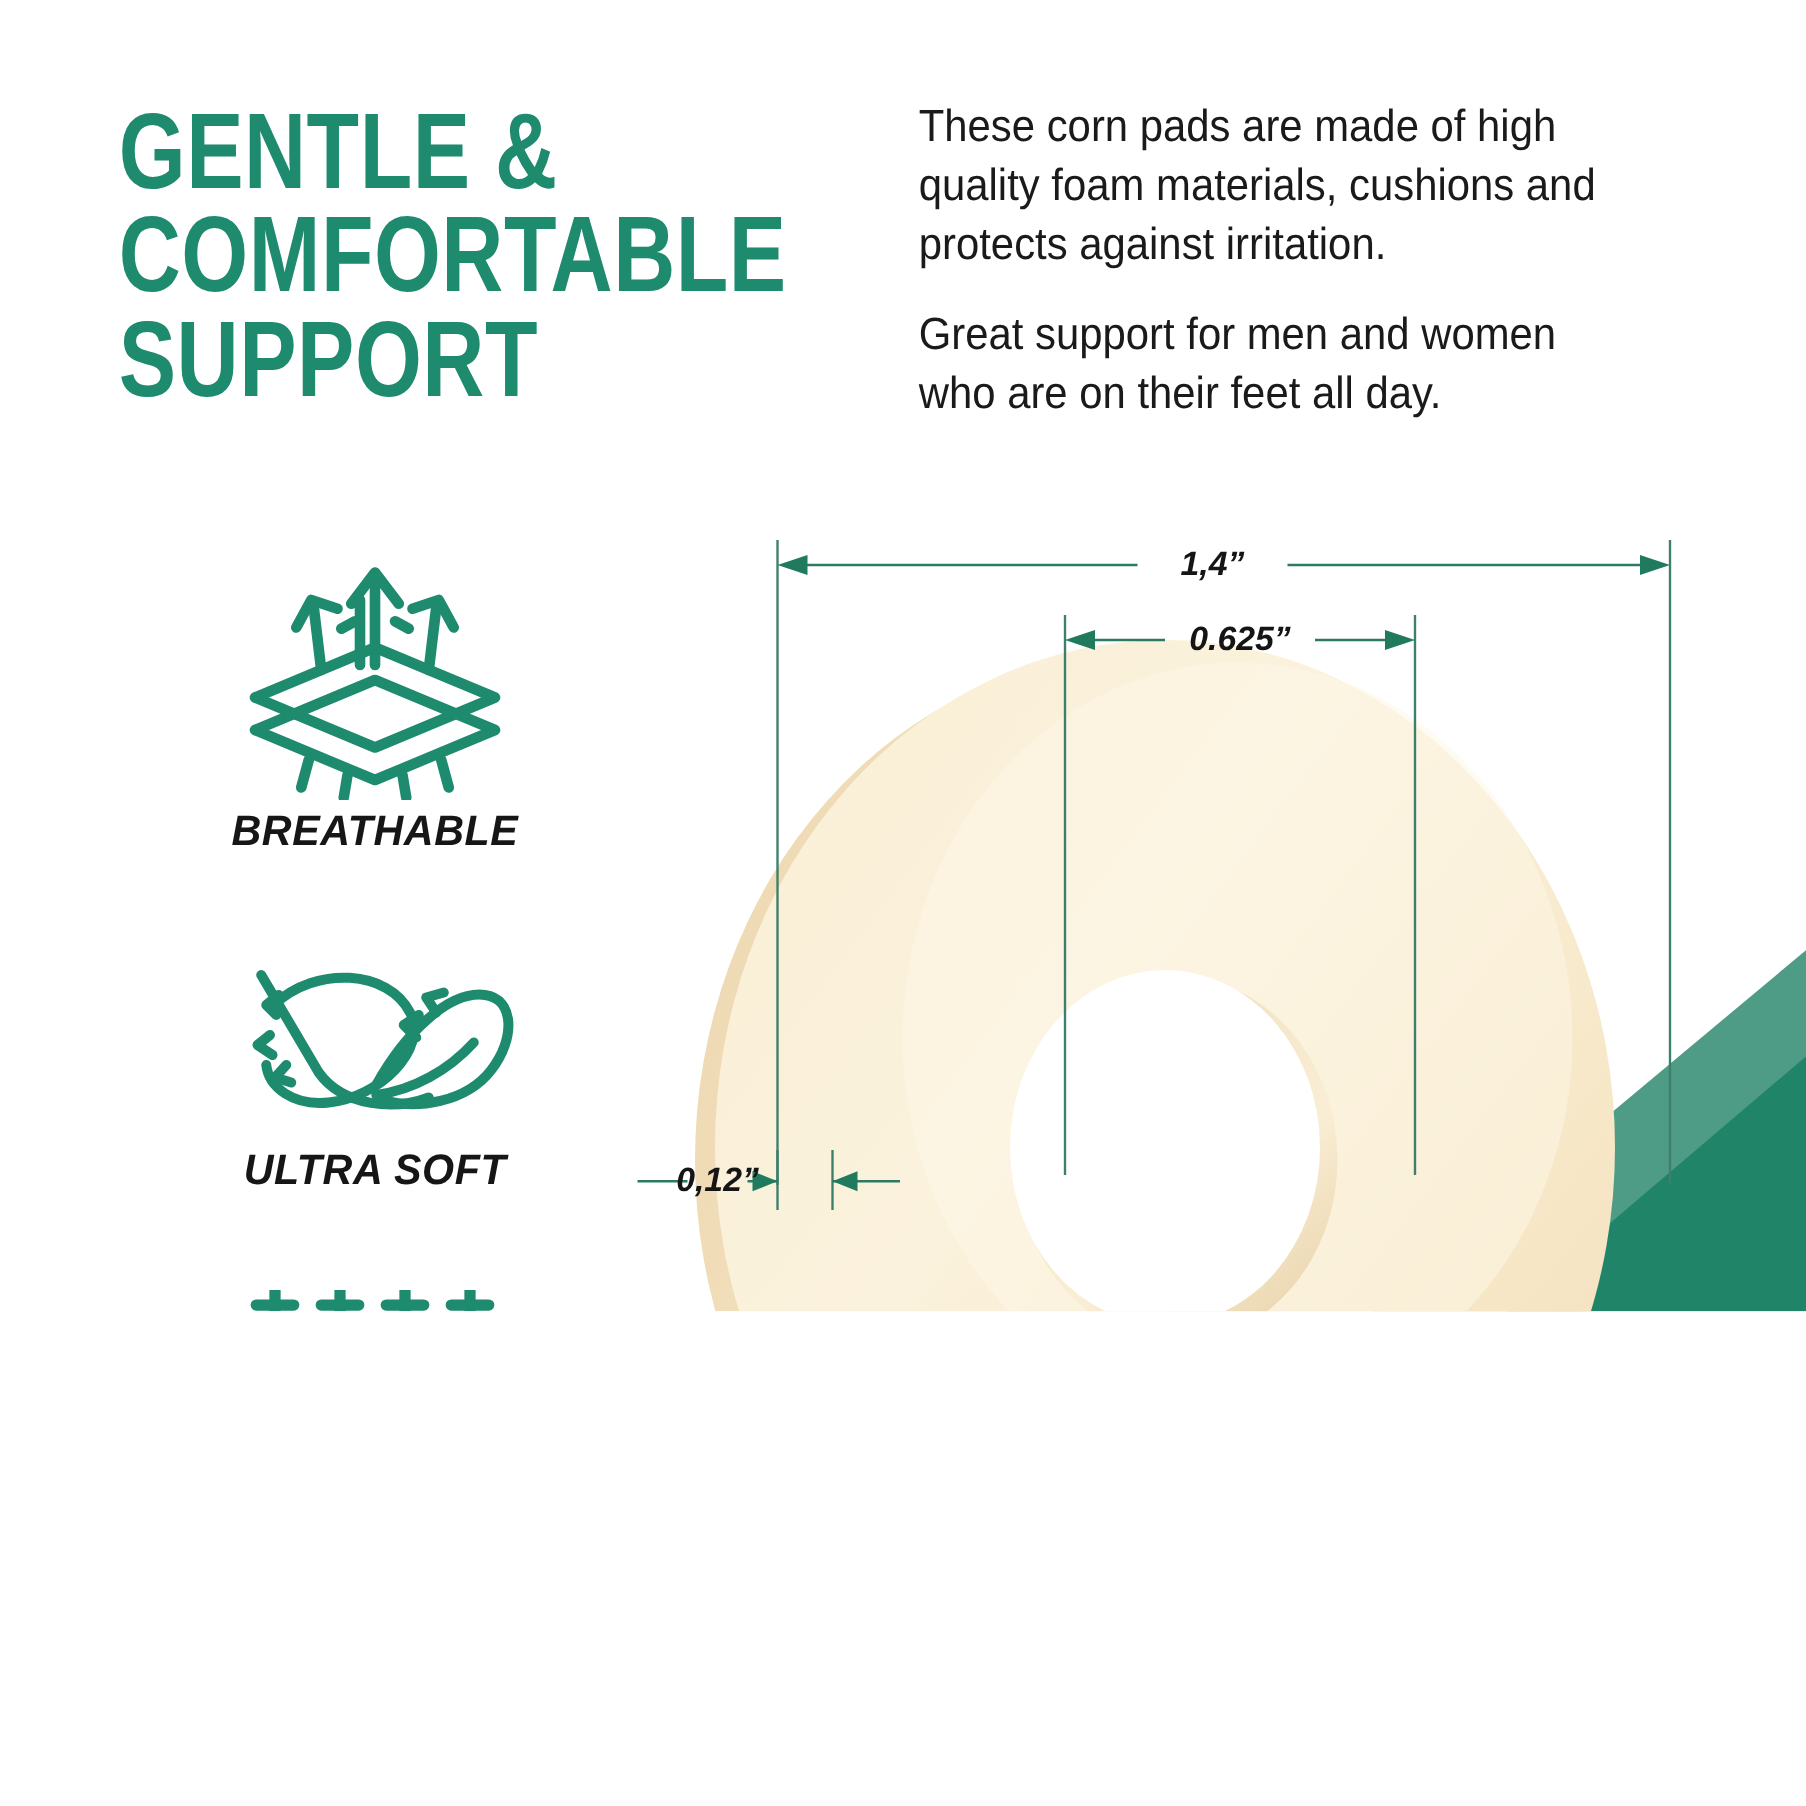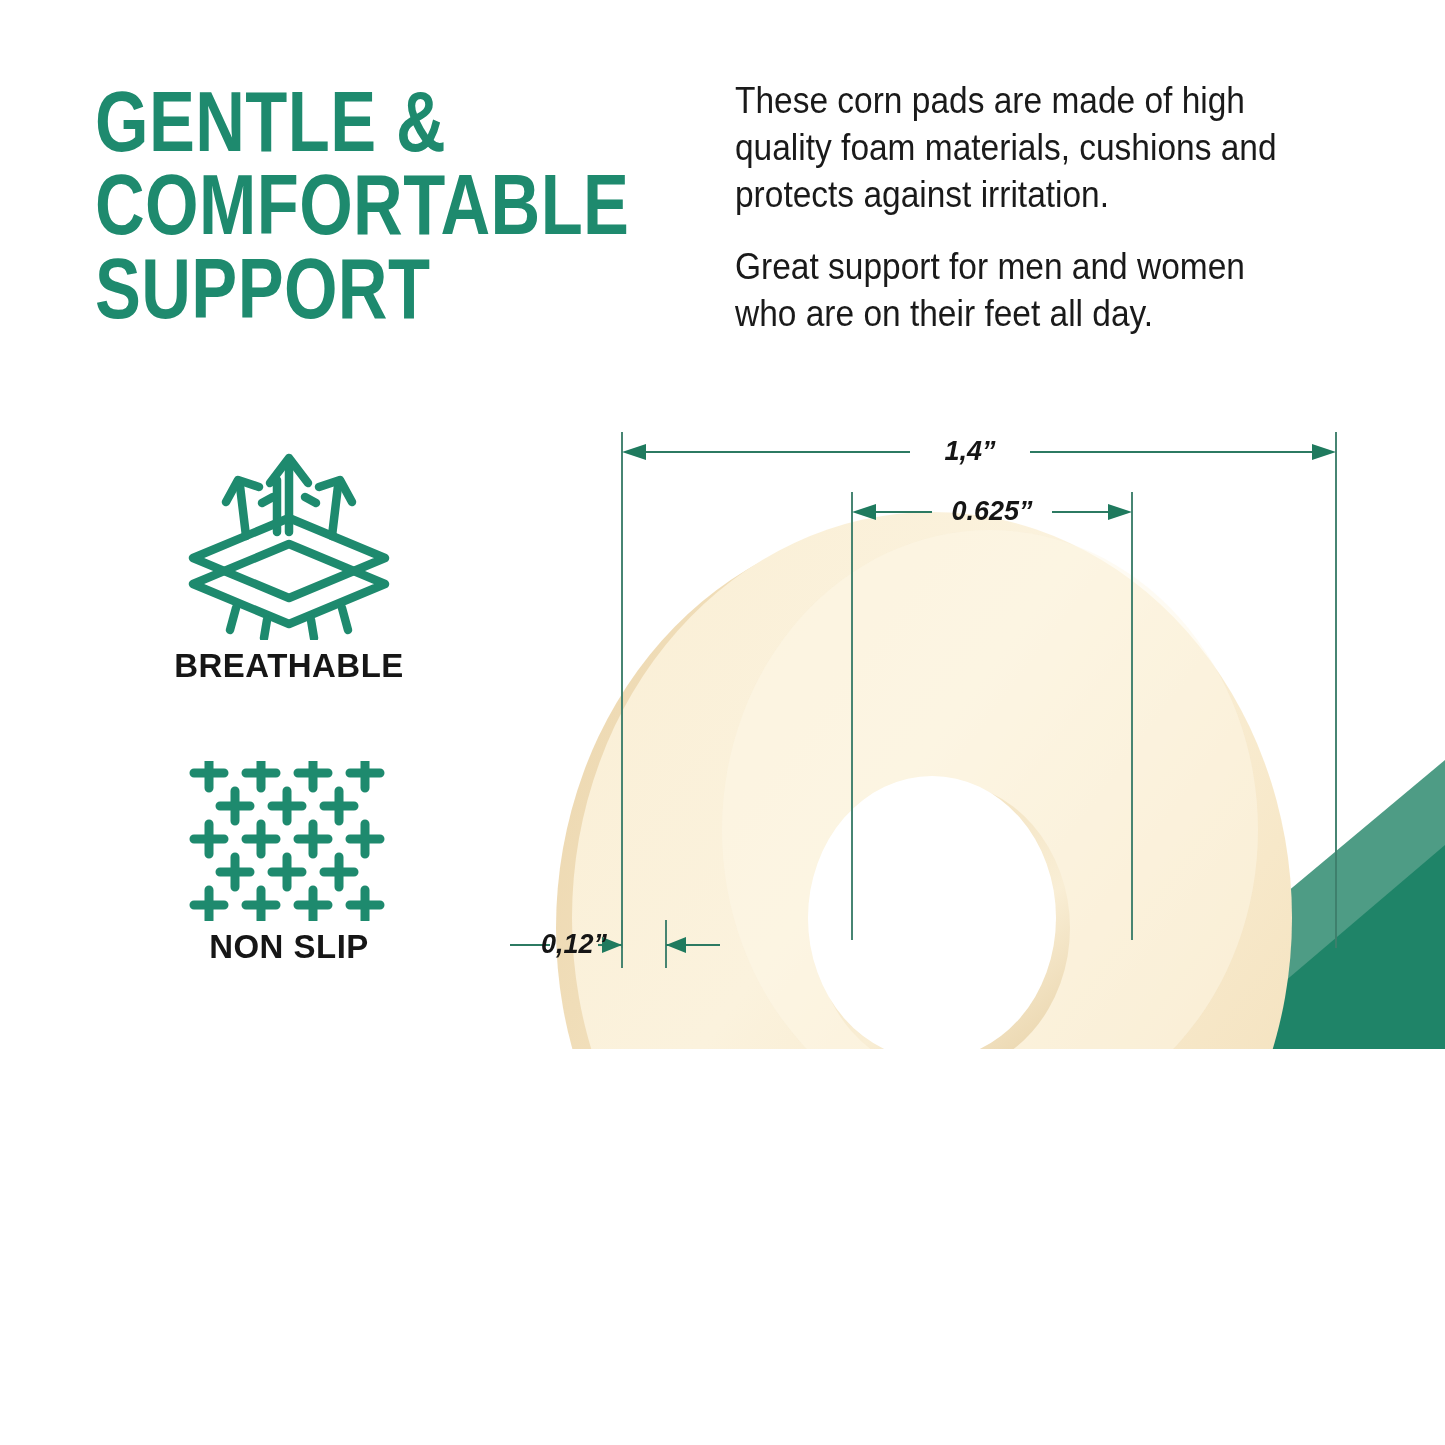--- a/index.html
+++ b/index.html
@@ -54,23 +54,24 @@
     line-height: 1.30;
     transform: scaleX(0.93);
     transform-origin: left top;
   }
   #body-copy p { margin: 0 0 26px 0; }
   #body-copy p:last-child { margin-bottom: 0; }
 
   
   #features {
     position: absolute;
-    left: 134px;
+    left: 145px;
     top: 440px;
     width: 310px;
+    font-style: italic;
   }
   .feature { margin-bottom: 76px; }
   .feature:last-child { margin-bottom: 0; }
   .feature-icon {
     height: 200px;
     display: flex;
     align-items: center;
     justify-content: center;
   }
   .feature-label {
@@ -160,20 +161,42 @@
 
           <path d="M62 168 L56 190"></path>
           <path d="M93 180 L90 198"></path>
           <path d="M137 180 L140 198"></path>
           <path d="M168 168 L174 190"></path>
         </svg>
       </div>
       <div class="feature-label">BREATHABLE</div>
     </div>
 
+    <div class="feature" id="feature-ultra-soft">
+      <div class="feature-icon">
+        <svg width="235" height="140" viewBox="0 0 235 140" fill="none" stroke="#1E8A6E" stroke-width="8" stroke-linecap="round" stroke-linejoin="round">
+
+          <path d="M36 38 C70 6 128 10 145 44 C160 74 120 112 80 116
+                   C52 119 32 104 30 86"></path>
+
+          <path d="M26 14 L72 92 C92 120 134 122 160 112"></path>
+          <path d="M38 46 L30 38 L40 30"></path>
+          <path d="M33 62 L23 70 L35 78"></path>
+          <path d="M46 86 L37 96 L50 100"></path>
+
+          <path d="M118 102 C140 62 176 26 205 30 C228 33 230 64 210 90
+                   C190 116 150 122 124 114"></path>
+
+          <path d="M196 68 C176 90 148 106 118 110"></path>
+          <path d="M150 64 L140 54 L152 46"></path>
+          <path d="M166 44 L158 32 L172 28"></path>
+        </svg>
+      </div>
+      <div class="feature-label">ULTRA SOFT</div>
+    </div>
 
     <div class="feature" id="feature-non-slip">
       <div class="feature-icon">
         <svg width="210" height="160" viewBox="0 0 210 160" fill="none" stroke="#1E8A6E" stroke-width="9" stroke-linecap="round">
           <g>
 
             <path d="M10 12 H40 M25 -3 V27"></path>
             <path d="M62 12 H92 M77 -3 V27"></path>
             <path d="M114 12 H144 M129 -3 V27"></path>
             <path d="M166 12 H196 M181 -3 V27"></path>

